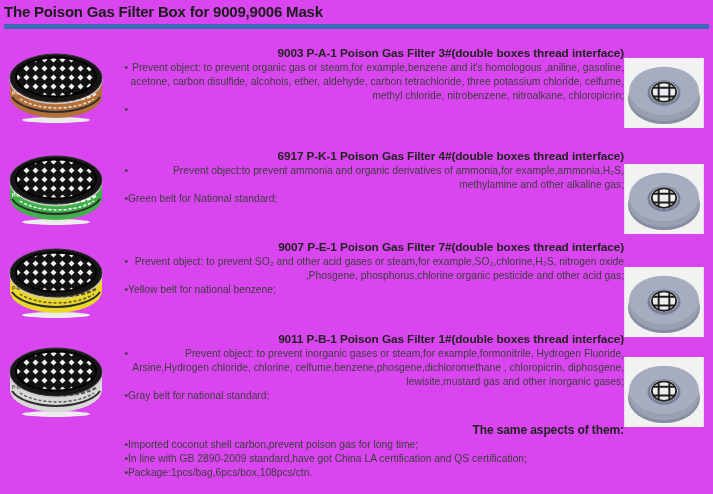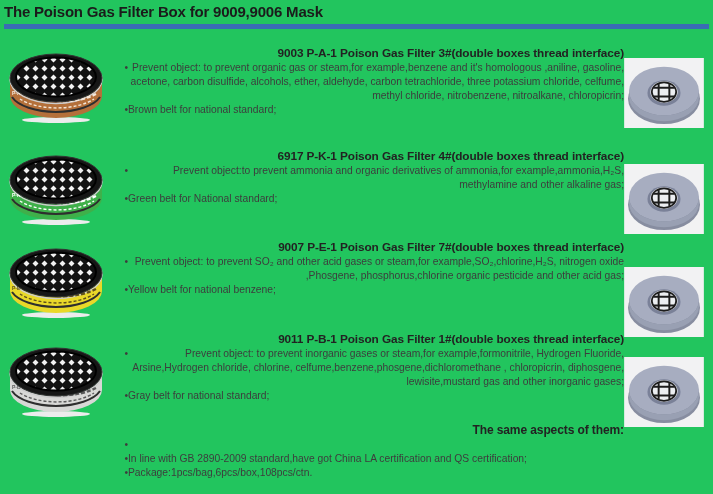--- a/index.html
+++ b/index.html
@@ -1,17 +1,17 @@
 <!DOCTYPE html>
 <html><head>
 <meta charset="utf-8">
 <style>
   * { margin:0; padding:0; box-sizing:border-box; }
   body { background:#ffffff; font-family:"Liberation Sans", sans-serif; }
-  .page { position:relative; width:713px; height:494px; background:#22c55e; overflow:hidden; }
+  .page { position:relative; width:713px; height:494px; background:#d946ef; overflow:hidden; }
 
   .page-title { position:absolute; left:4px; top:3px; font-size:15px; font-weight:bold;
                 color:#1b1b1b; letter-spacing:-0.2px; }
   .rule { position:absolute; left:4px; top:24px; }
 
   .section { position:absolute; }
   .txt { position:absolute; left:119px; width:505px; color:#3d3d3d; font-size:10.3px; line-height:14px;text-align:right; }
   .txt h3 { font-size:11.8px; font-weight:bold; color:#222222; line-height:14px; margin-bottom:1px; letter-spacing:-0.1px; }
   .bullet { display:flex; }
   .bullet .dot { flex:0 0 9px; }
@@ -62,21 +62,20 @@
       </svg>
     </div>
     <div class="txt" style="top:46px">
       <h3>9003 P-A-1 Poison Gas Filter 3#(double boxes thread interface)</h3>
       <div class="bullet">
           <span class="dot">•</span>
           <span>Prevent object: to prevent organic gas or steam,for example,benzene and it's homologous ,aniline, gasoline, acetone, carbon disulfide, alcohols, ether, aldehyde, carbon tetrachloride, three potassium chloride, celfume, methyl chloride, nitrobenzene,  nitroalkane, chloropicrin;</span>
         </div>
       <div class="bullet">
           <span class="dot">•</span>
-          <span>Brown belt for national standard;</span>
         </div>
     </div>
     <div class="photoR" style="top:58px">
       <svg viewBox="0 0 82 72">
         <rect width="82" height="72" fill="#f2f2f3"></rect>
         <ellipse cx="41" cy="42" rx="37" ry="26" fill="#878da0"></ellipse>
         <ellipse cx="41" cy="34" rx="36" ry="25" fill="#a7adc0"></ellipse>
         <path d="M5,40 A36,25 0 0 0 77,40 L77,34 A36,25 0 0 1 5,34 Z" fill="#99a0b3"></path>
         <ellipse cx="41" cy="36" rx="17" ry="13" fill="#7a8198"></ellipse>
         <ellipse cx="41" cy="35" rx="14" ry="11" fill="#e8e9ec"></ellipse>
@@ -232,20 +231,21 @@
             <line x1="27" y1="39.5" x2="55" y2="39.5"></line>
         </g>
       </svg>
     </div>
   </div>
 
   <div class="txt footer-block" style="top:423px">
     <h3>The same aspects of them:</h3>
     <div class="bullet">
         <span class="dot">•</span>
+        <span>Imported coconut shell carbon,prevent poison gas for long time;</span>
       </div>
     <div class="bullet">
         <span class="dot">•</span>
         <span>In line with GB 2890-2009 standard,have got China LA certification and QS certification;</span>
       </div>
     <div class="bullet">
         <span class="dot">•</span>
         <span>Package:1pcs/bag,6pcs/box,108pcs/ctn.</span>
       </div>
   </div>

